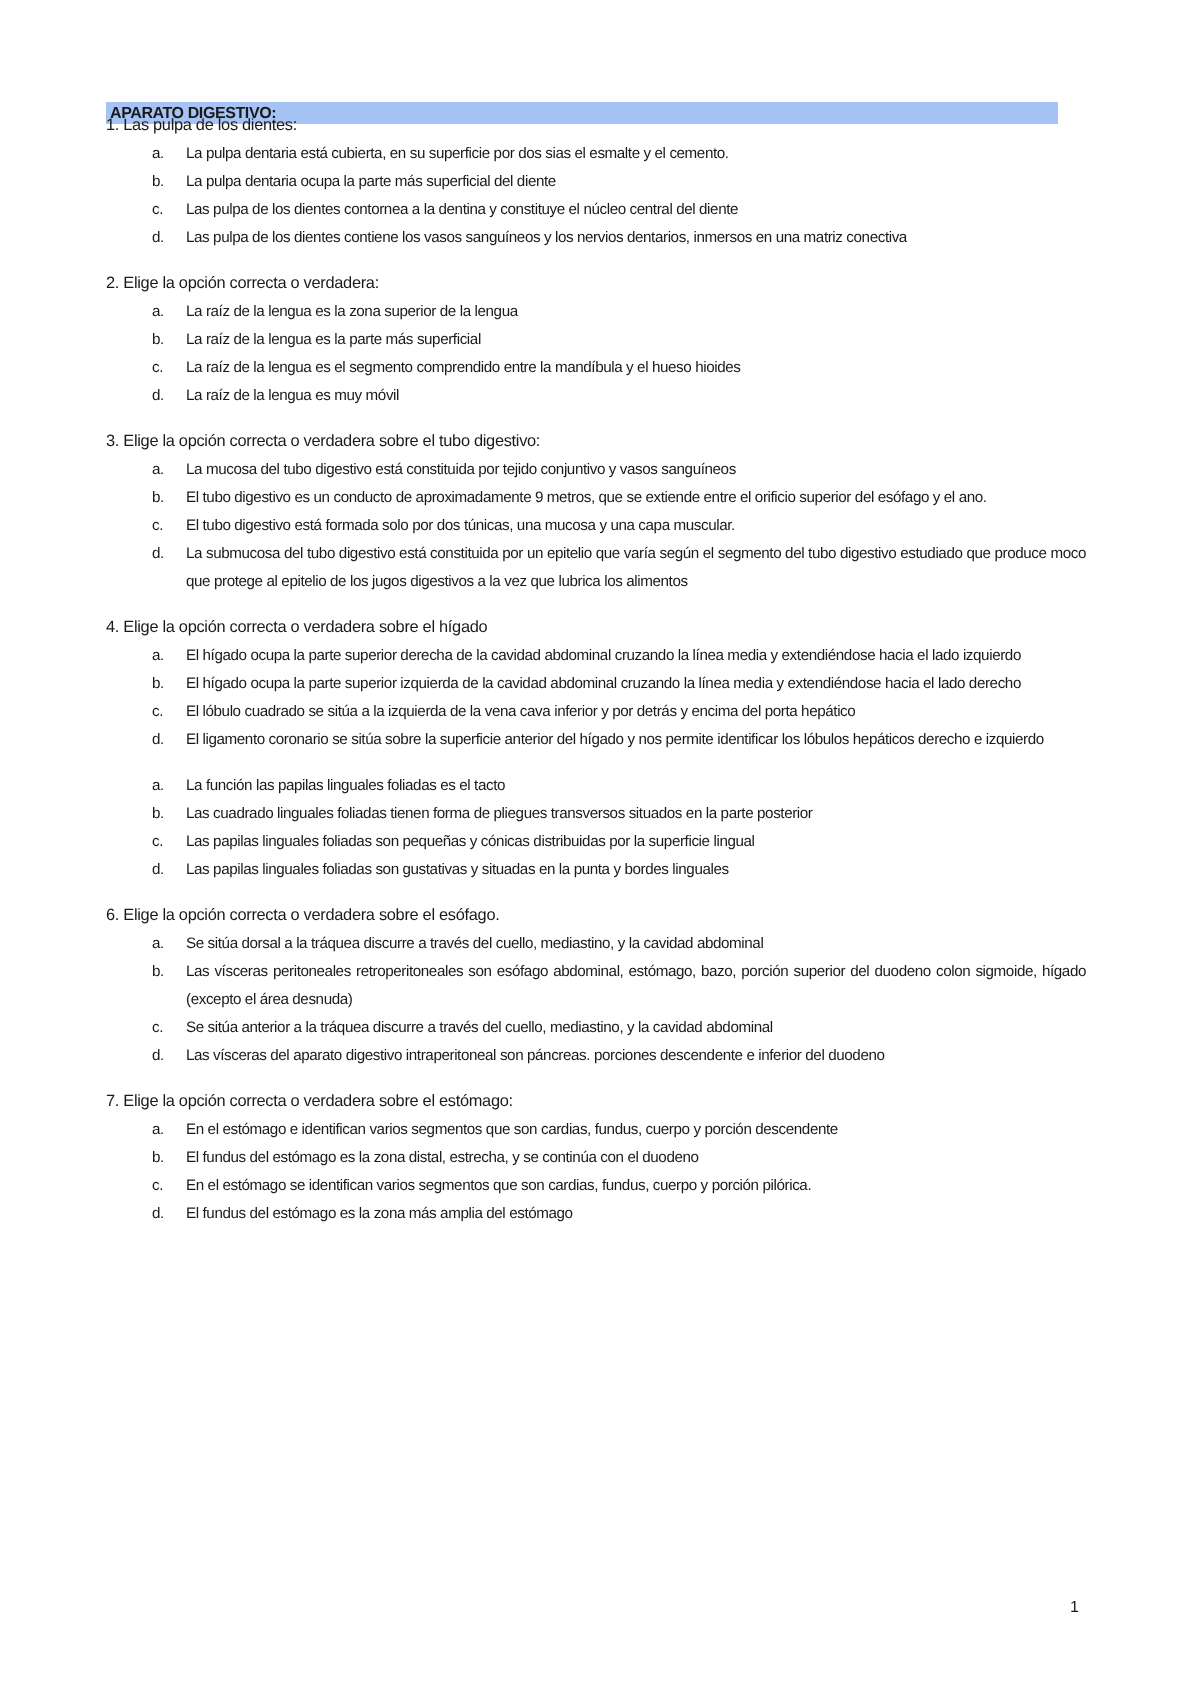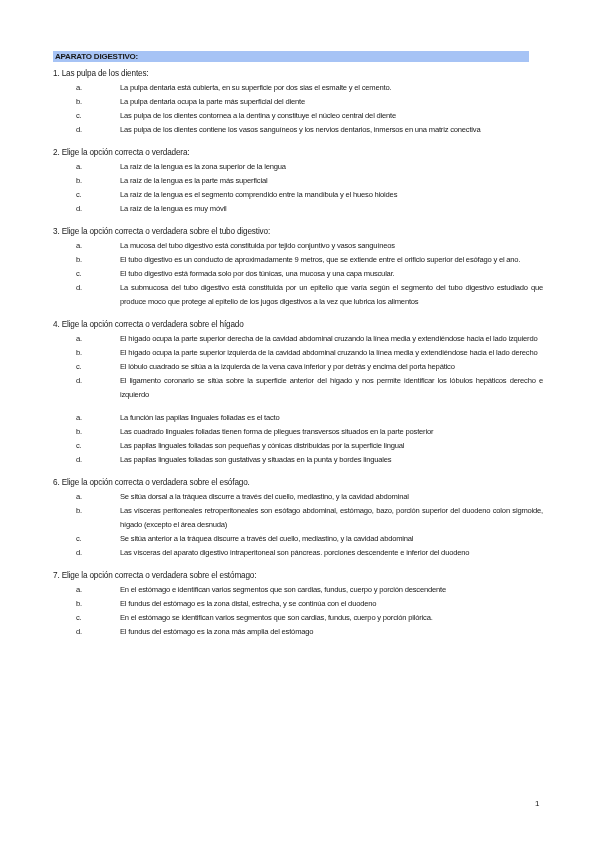--- a/index.html
+++ b/index.html
@@ -2,27 +2,27 @@
 <html><head>
 <meta charset="utf-8">
 <style>
   html, body { margin: 0; padding: 0; background: #ffffff; }
   body { width: 600px; height: 848px; position: relative; overflow: hidden;
          font-family: "Liberation Sans", sans-serif; color: #1a1a1a; }
   .page { position: absolute; left: 0; top: 0; width: 582px; height: 848px; background: #fff; }
   .header-bar { position: absolute; left: 53px; top: 51px; width: 476px; height: 11px;
                 background: #a6c3f5; font-size: 8px; font-weight: bold; line-height: 11px;
                 padding-left: 2px; box-sizing: border-box; letter-spacing: -0.2px; }
-  .content { position: absolute; left: 53px; top: 67px; width: 490px; }
+  .content { position: absolute; left: 53px; top: 56px; width: 490px; }
   .question { margin-bottom: 9px; }
   .q-title { font-size: 8.2px; line-height: 14px; letter-spacing: -0.15px; }
   .options { list-style: none; margin: 0; padding: 0; }
   .option { display: flex; font-size: 7.6px; line-height: 14px; letter-spacing: -0.2px; }
   .opt-letter { width: 40px; flex: none; padding-left: 23px; box-sizing: border-box; }
-  .opt-text { flex: 1; text-align: justify; margin-left: 27px; }
+  .opt-text { flex: 1; text-align: justify; }
   .page-number { position: absolute; left: 535px; top: 799px; font-size: 8px; }
 </style>
 </head>
 <body>
 
 <div class="page">
   <div class="header-bar">APARATO DIGESTIVO:</div>
 
   <div class="content" id="questions">
       <div class="question">

